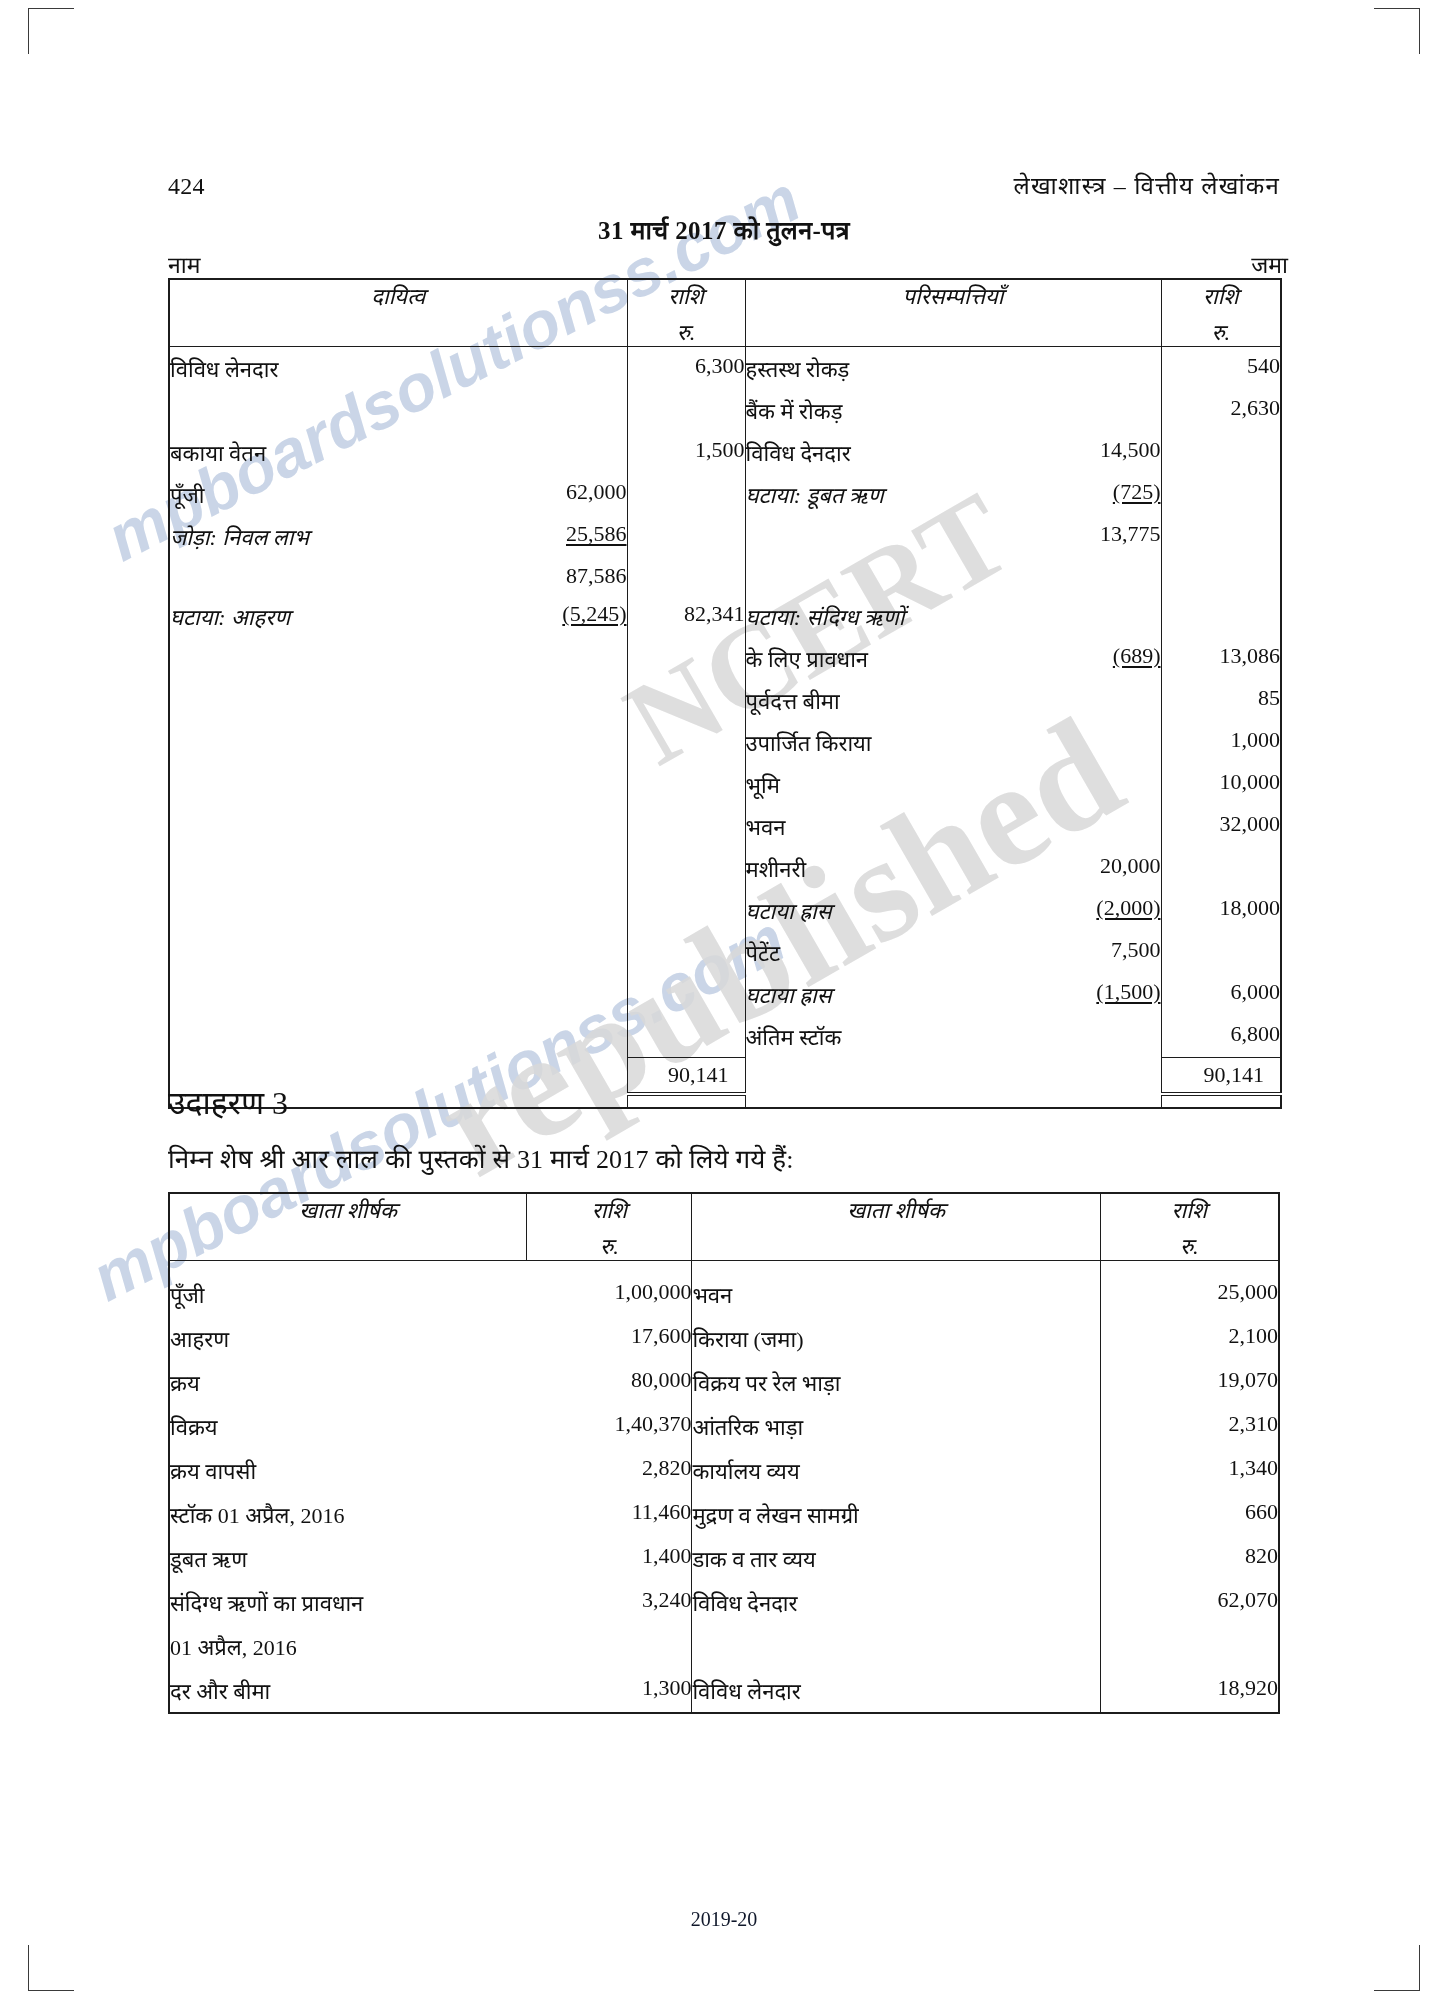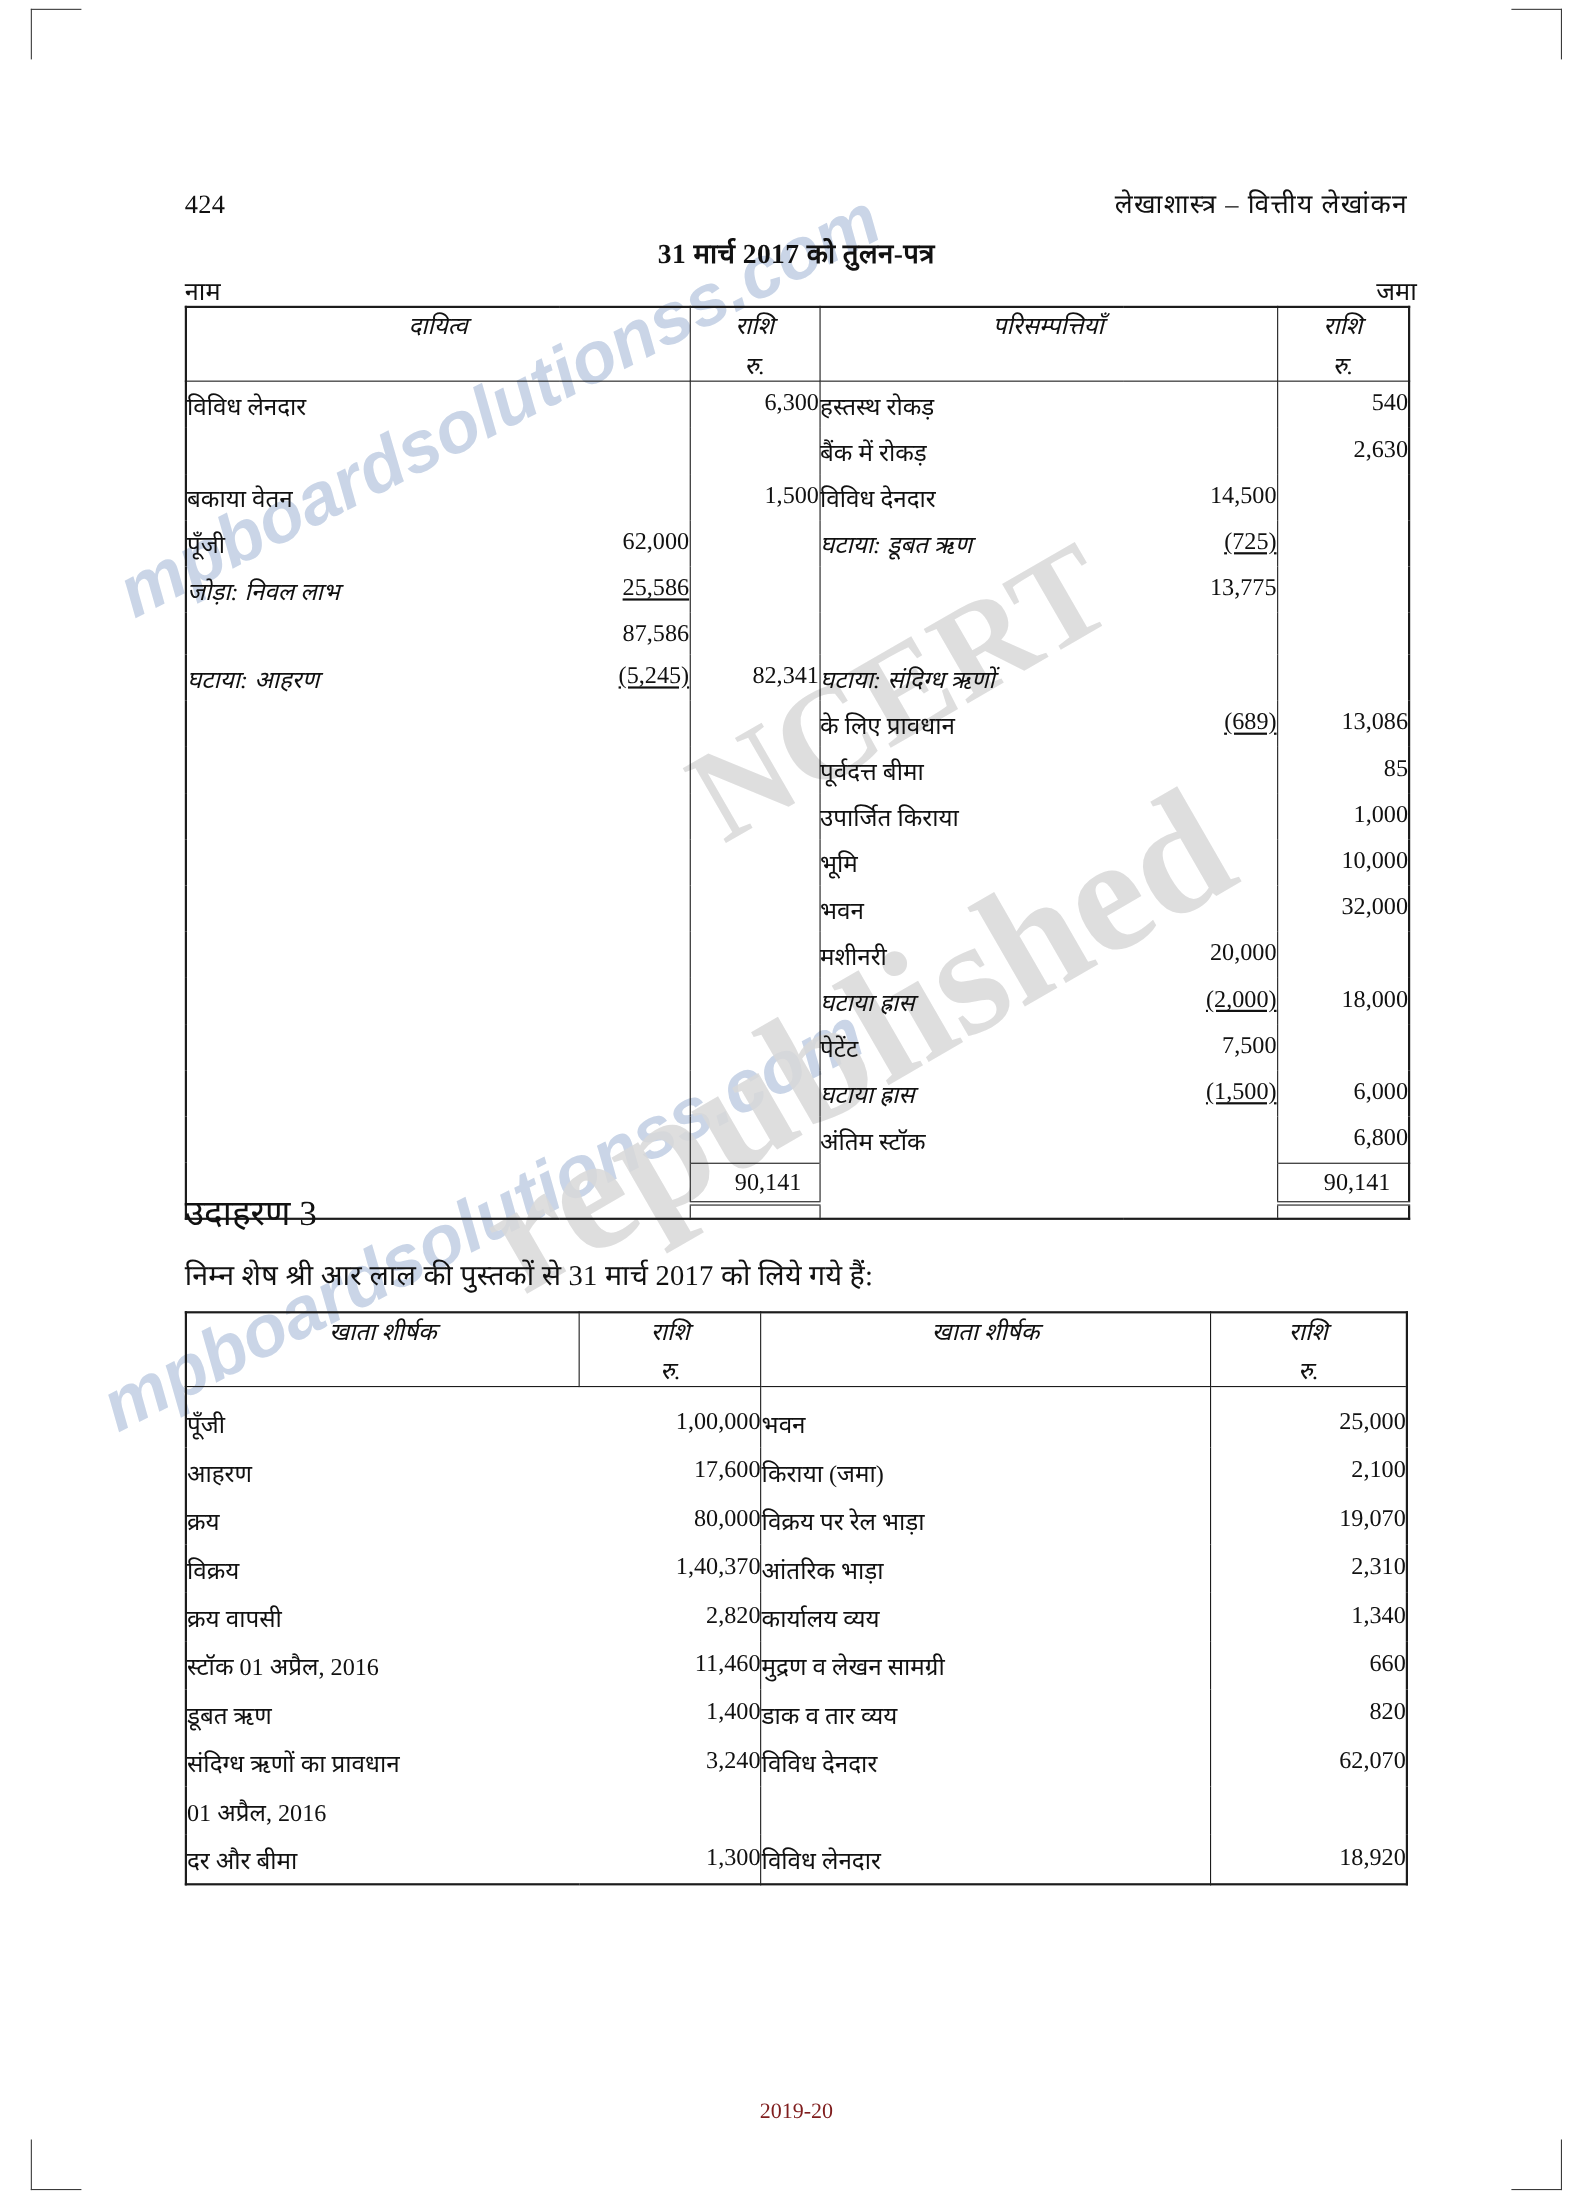--- a/index.html
+++ b/index.html
@@ -71,21 +71,21 @@
     border-top:1.6px solid #1c1c1c;
     border-bottom:4px double #1c1c1c;
   }
 
   
   .ex-label { position:absolute; left:168px; top:1080px; font-size:32px; }
   .ex-text  { position:absolute; left:168px; top:1140px; font-size:26px; letter-spacing:.2px; }
 
   .footer {
     position:absolute; left:0; right:0; bottom:68px;
-    text-align:center; font-size:20px; color:#7f1d1d;
+    text-align:center; font-size:20px; color:#0f172a;
   }
 
   
   .wm { position:absolute; pointer-events:none; user-select:none; font-weight:bold; }
   .wm-blue {
     color:#9fb4d4; opacity:.55; font-family:"Liberation Sans",sans-serif;
     font-style:italic; white-space:nowrap;
   }
   .wm1 { left:70px;  top:330px; font-size:66px; transform:rotate(-27deg); }
   .wm2 { left:55px;  top:1070px; font-size:66px; transform:rotate(-27deg); }

